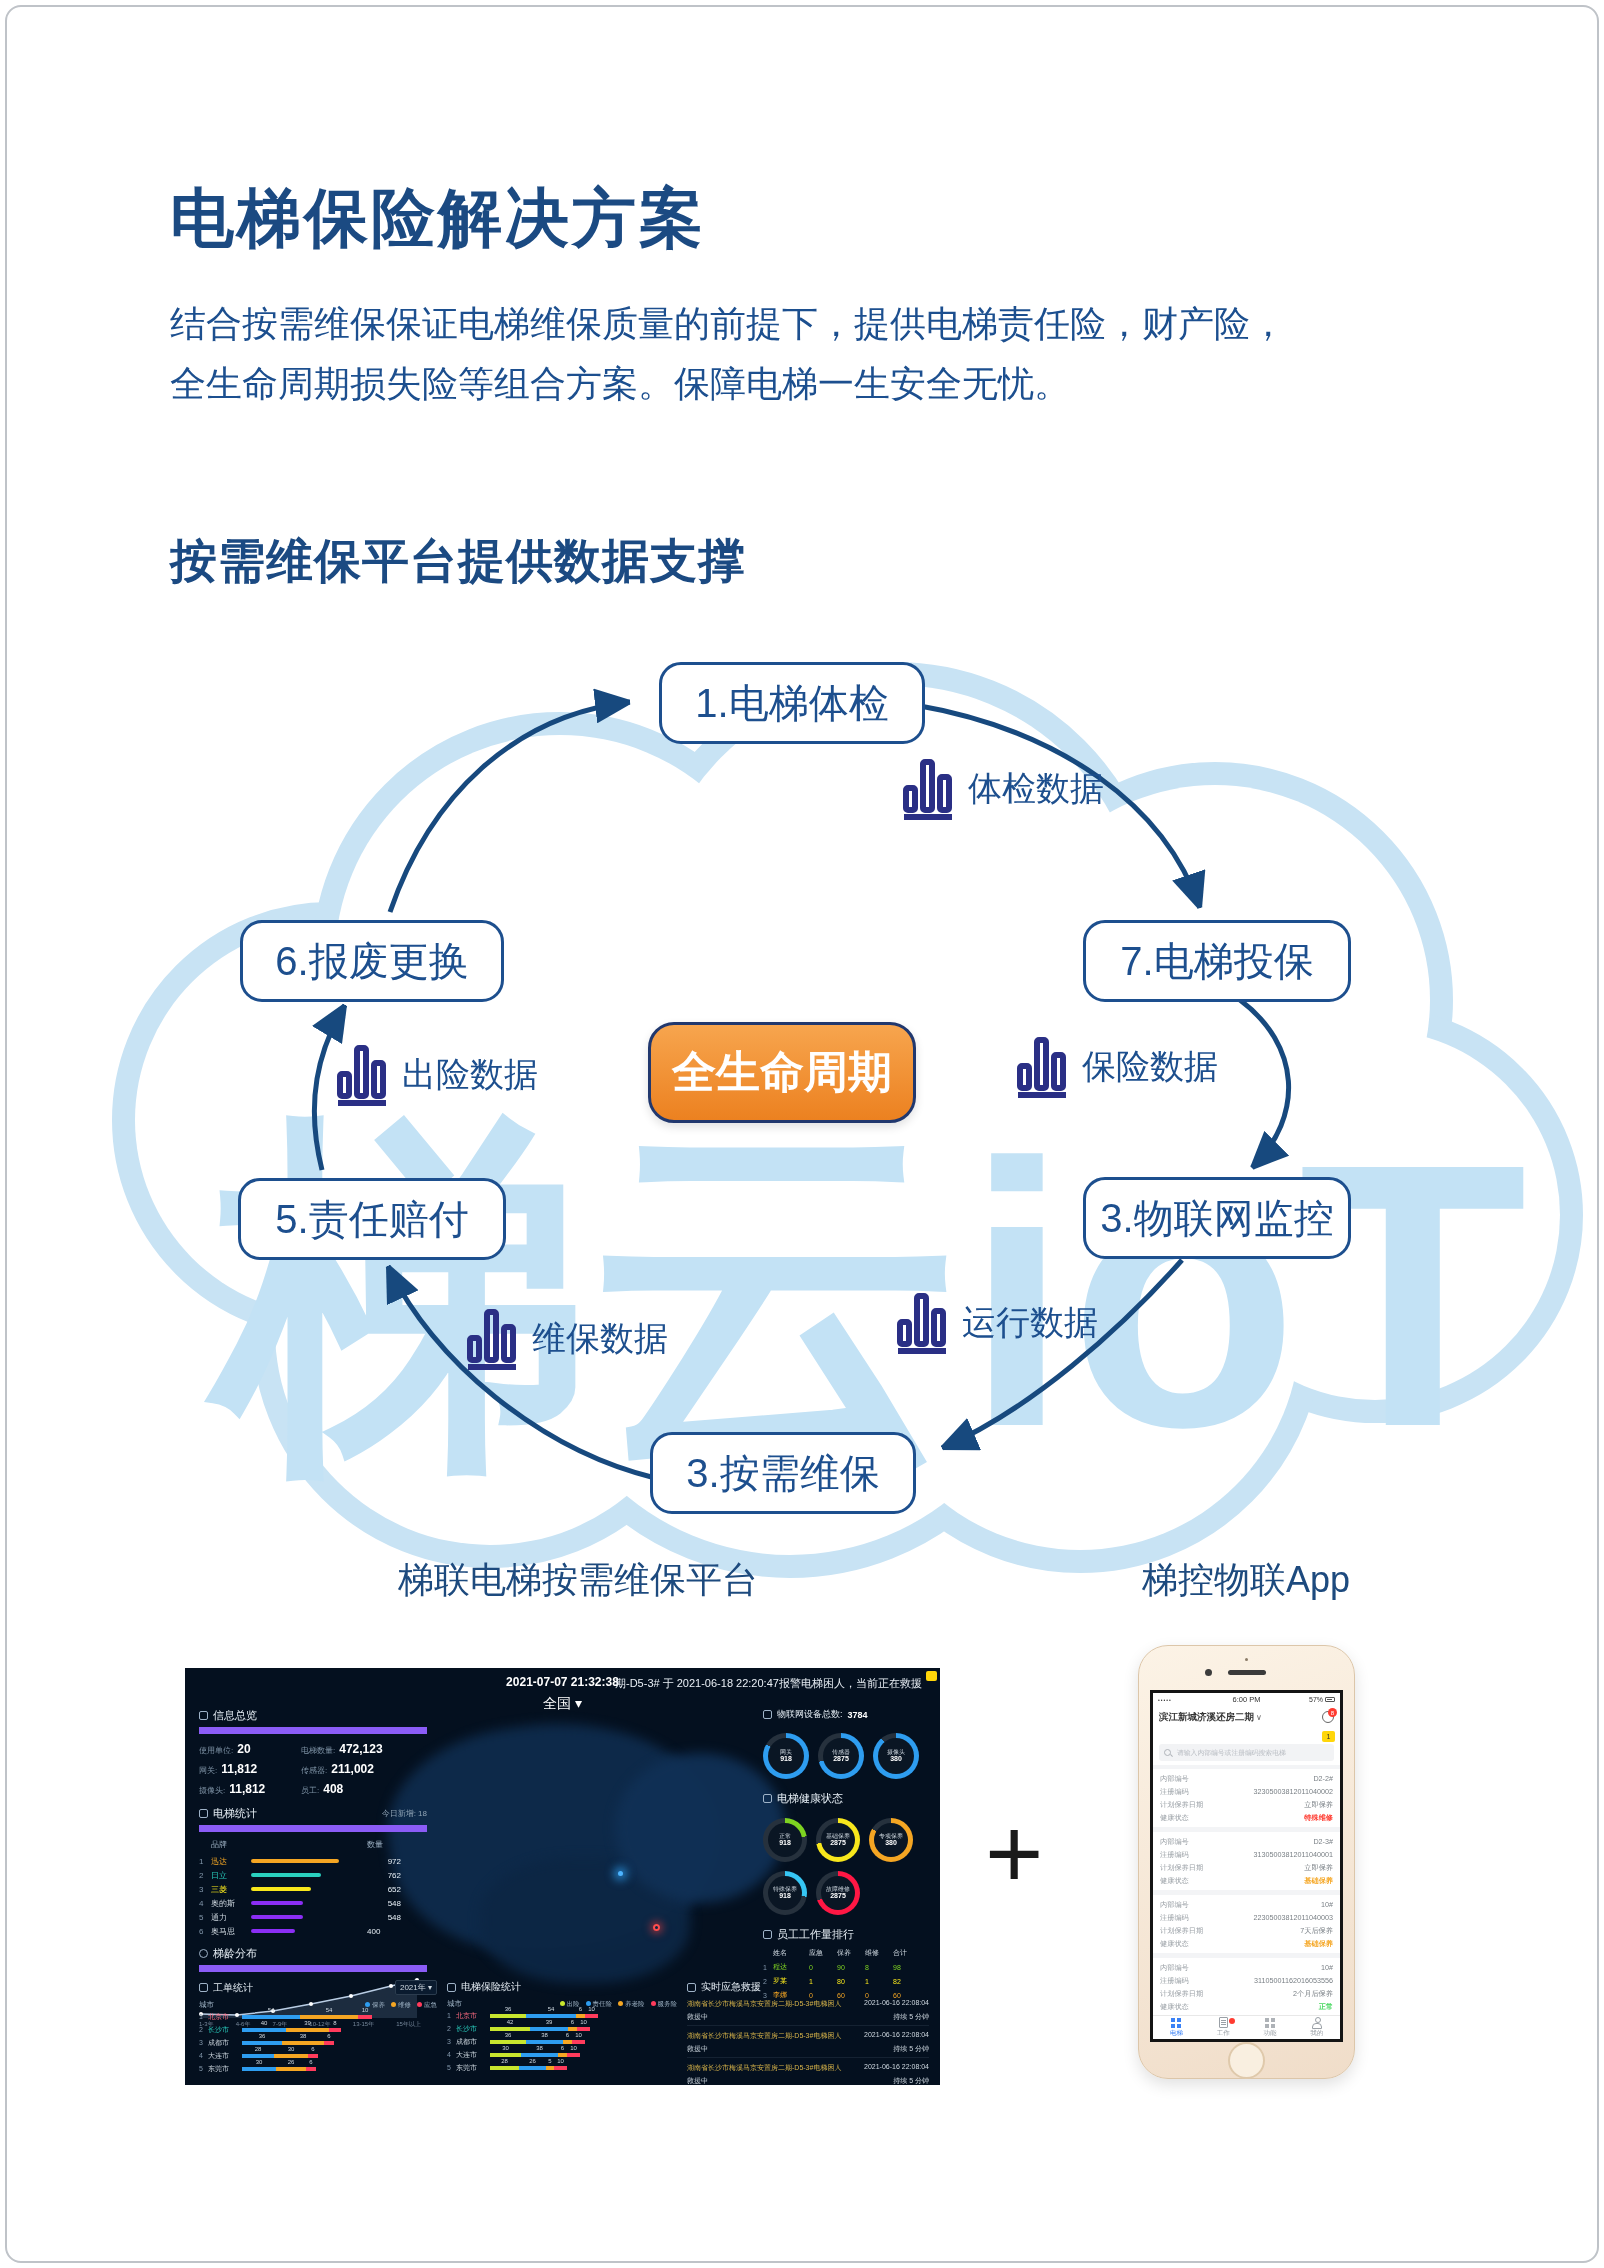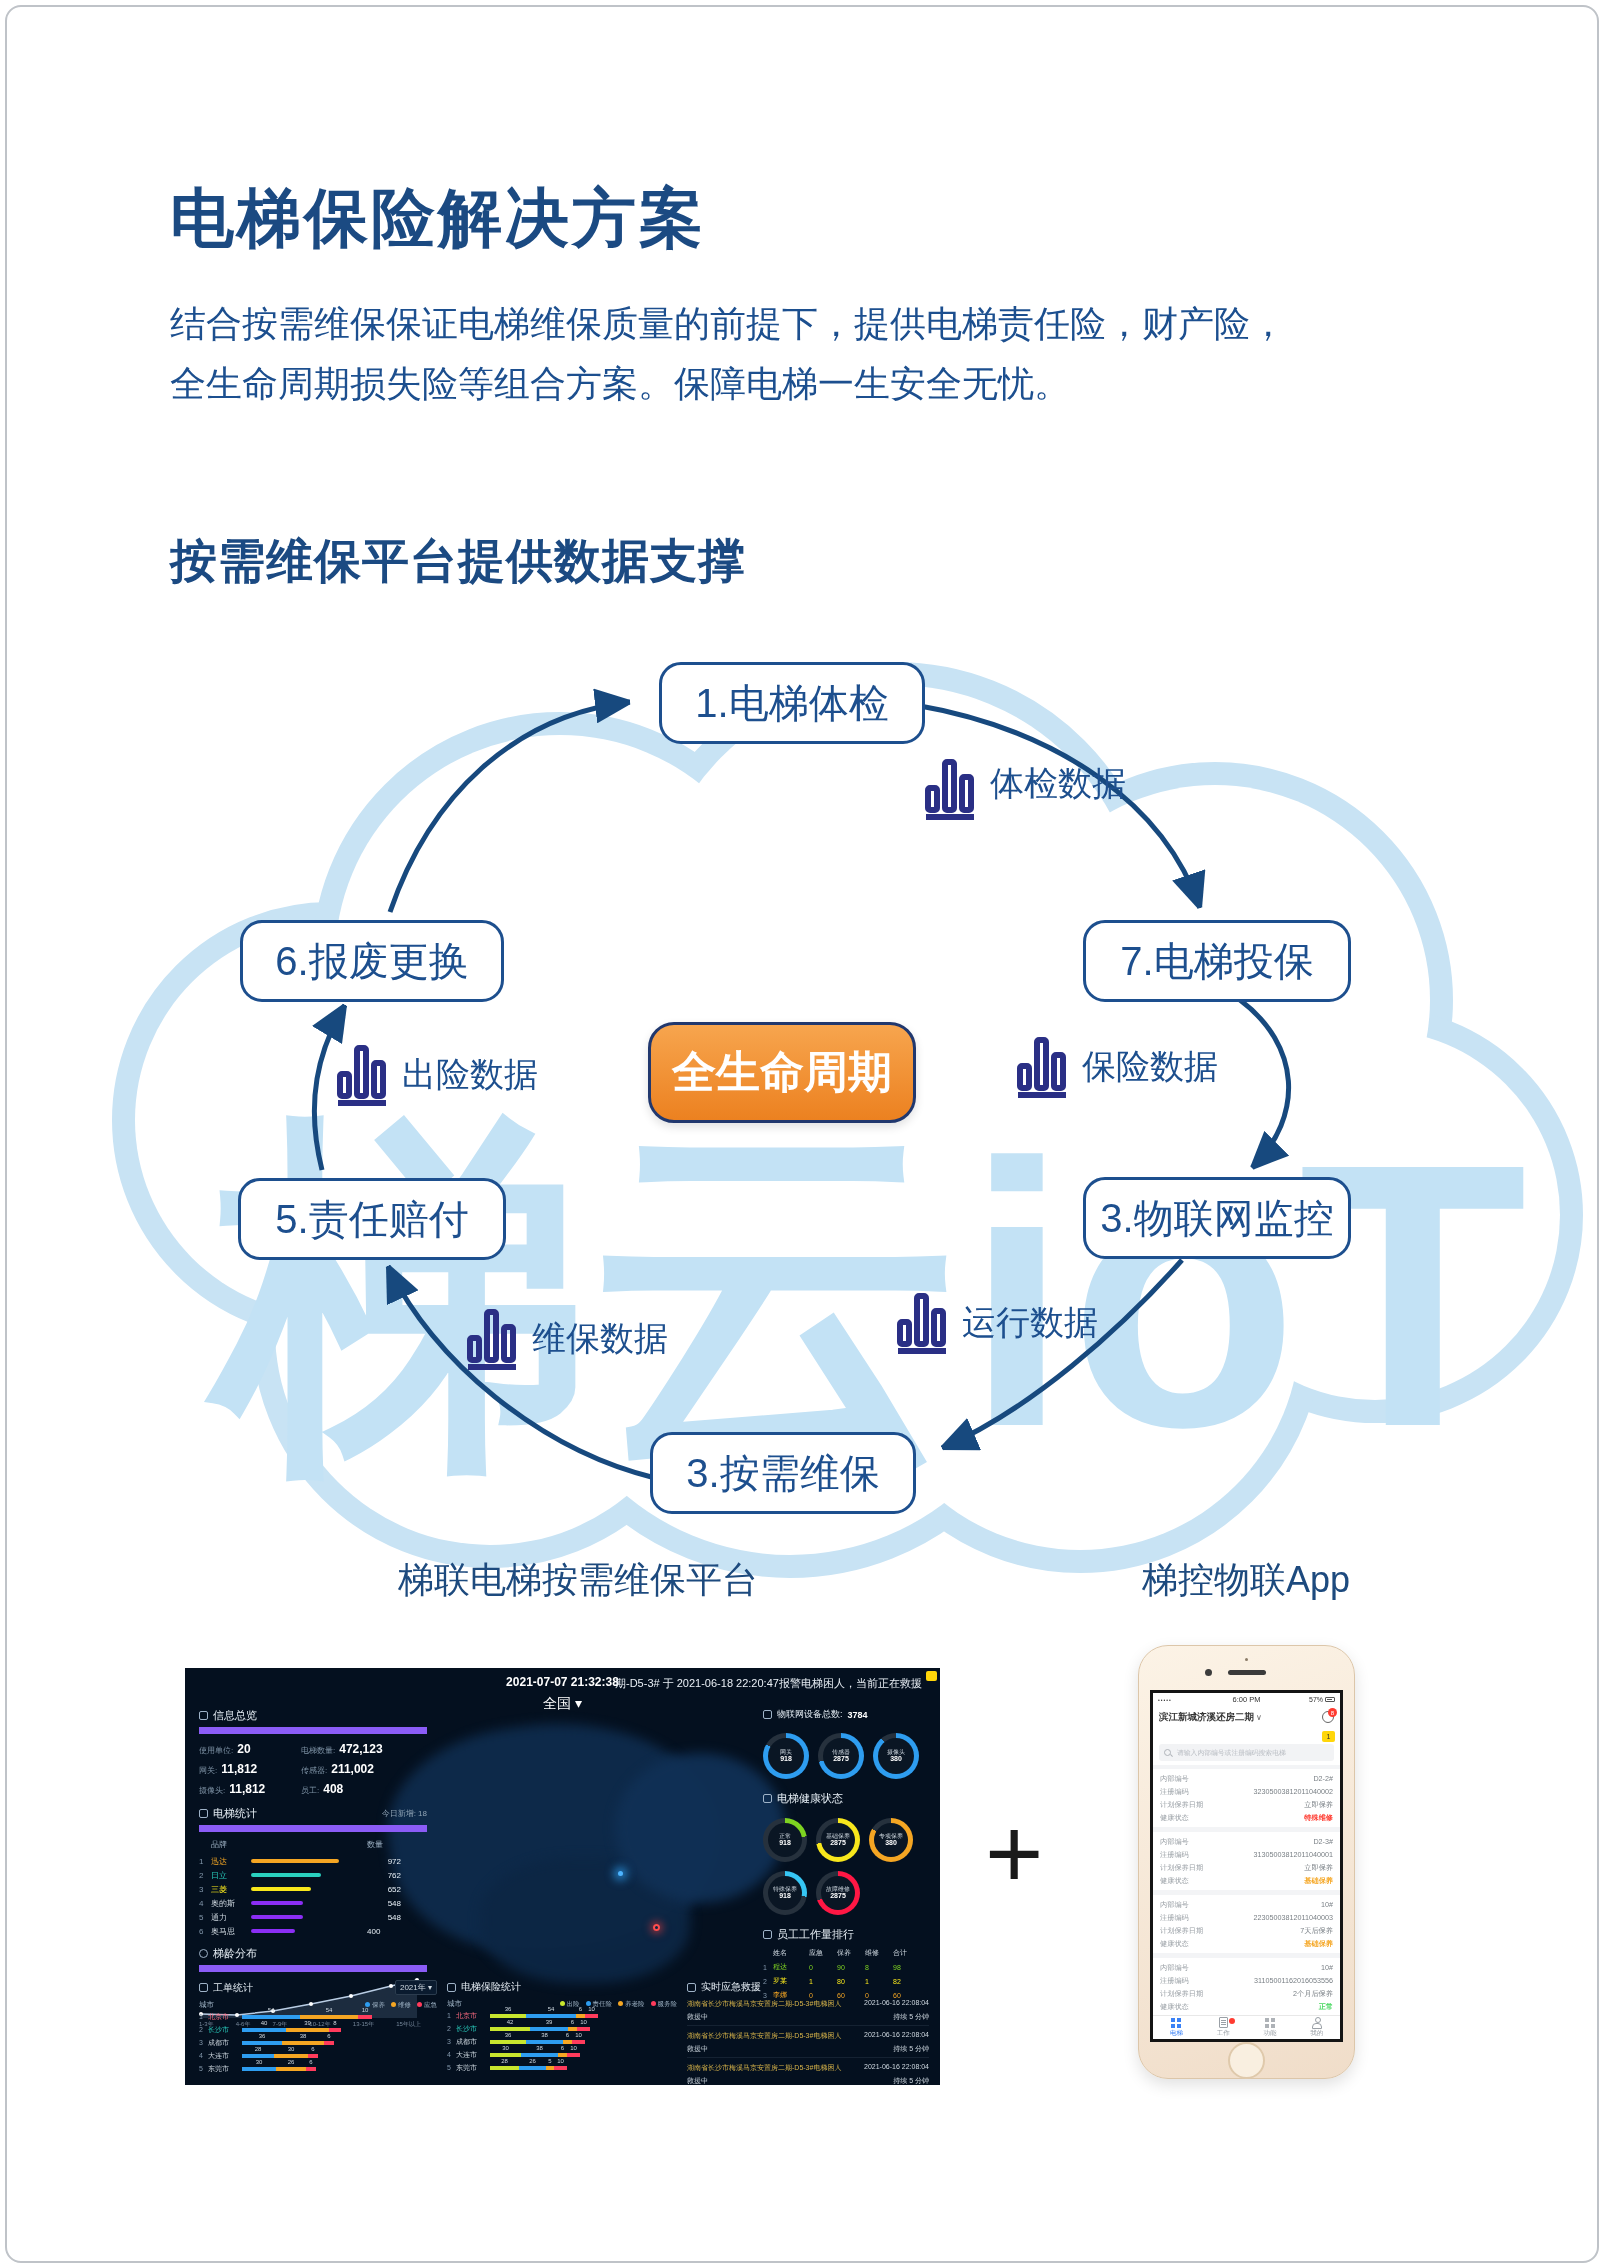--- a/index.html
+++ b/index.html
@@ -211,21 +211,21 @@
         <span>6.报废更换</span>
       </div>
     </div>
 
   <div class="center-box">
     <span>全生命周期</span>
   </div>
 
   <div>
 
-      <div class="data-label" style="left: 924px; top: 756px; align-items: center;">
+      <div class="data-label" style="left: 902px; top: 756px;">
         <svg width="52" height="64" viewBox="0 0 52 64">
           <g stroke="#2a2f85" stroke-width="6" fill="none" stroke-linejoin="round">
             <rect x="4" y="32" width="9" height="22" rx="2"></rect>
             <rect x="21" y="6" width="9" height="48" rx="2"></rect>
             <rect x="38" y="21" width="9" height="33" rx="2"></rect>
           </g>
           <line x1="2" y1="61" x2="50" y2="61" stroke="#2a2f85" stroke-width="6"></line>
         </svg>
         <span class="txt">体检数据</span>
       </div>

